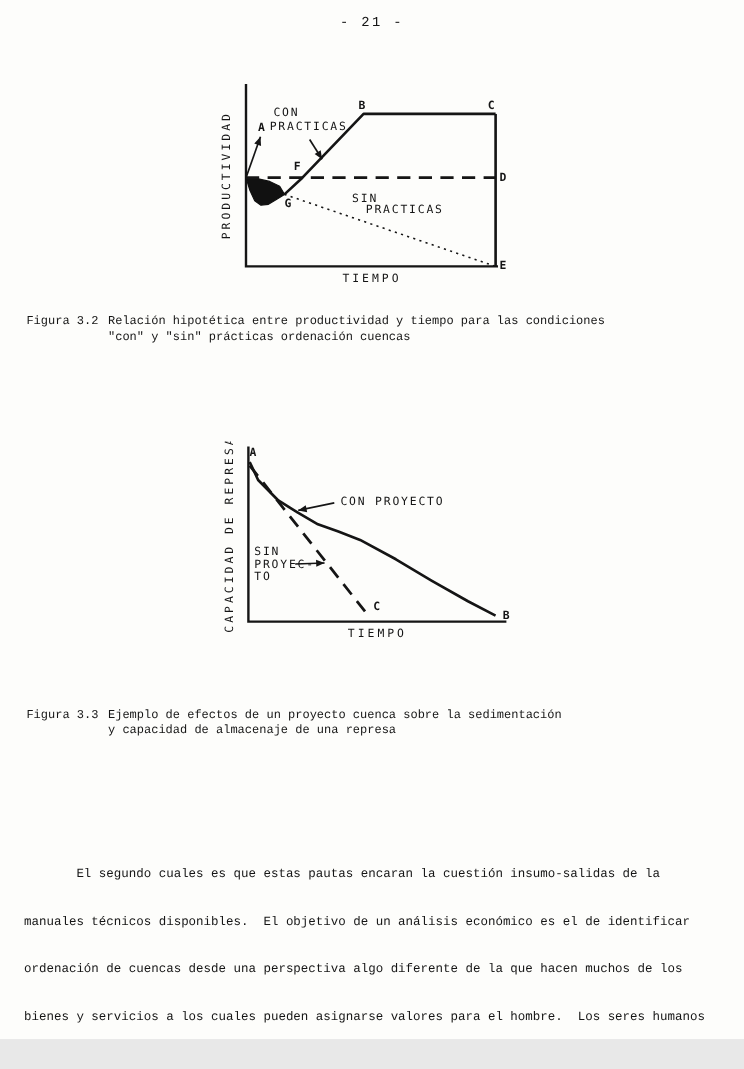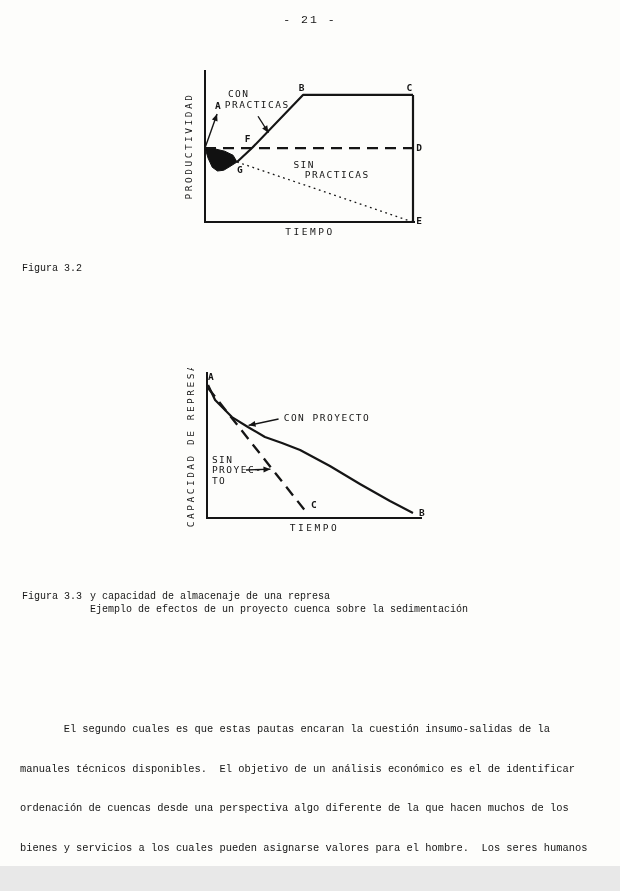--- a/index.html
+++ b/index.html
@@ -56,20 +56,24 @@
       <text x="62.88" y="31.75" text-anchor="start" class="ann">CON</text>
       <text x="59.760000000000005" y="43" text-anchor="start" class="ann">PRACTICAS</text>
       <text x="128.4" y="103" text-anchor="start" class="ann">SIN</text>
       <text x="139.84" y="112.75" text-anchor="start" class="ann">PRACTICAS</text>
       <text x="145" y="170" text-anchor="middle" class="ax">TIEMPO</text>
       <text x="27" y="81" text-anchor="middle" transform="rotate(-90 27 81)" class="ax">PRODUCTIVIDAD</text>
     </svg>
 
   <div class="caption" style="top:262px">
     <span class="captag">Figura 3.2</span>
+    <span class="capbody">
+      <span>Relación hipotética entre productividad y tiempo para las condiciones</span>
+      <span>"con" y "sin" prácticas ordenación cuencas</span>
+    </span>
   </div>
 
   <svg id="fig-3-3" class="fig" style="left:165px;top:368px" width="270" height="175" viewBox="0 0 270 175">
       <path d="M 42 4 L 42 150 L 257 150" fill="none" stroke="#151515" stroke-width="2"></path>
       <polyline points="43.065,17 50.094,31.980000000000018 66.92099999999999,49.06000000000002 82.89599999999999,59 99.93599999999999,68.94000000000001 116.976,74.96000000000001 135.08100000000002,81.96000000000001 164.901,98.06 194.934,115.98 224.967,133.06 247.971,144.96" fill="none" stroke="#151515" stroke-width="2.2" stroke-linejoin="round"></polyline>
       <polyline points="43.065,19.939999999999998 141.897,144.96" fill="none" stroke="#151515" stroke-width="2.3" stroke-dasharray="11,7" stroke-linejoin="round"></polyline>
       <line x1="113.568" y1="51.019999999999996" x2="83.535" y2="57.32000000000001" stroke="#151515" stroke-width="1.4"></line>
       <polygon points="83.535,57.32000000000001 91.00179506913436,58.81899012523453 89.76998944871077,52.94679676044375" fill="#151515"></polygon>
       <line x1="80.979" y1="101.98" x2="105.47399999999999" y2="101.14000000000001" stroke="#151515" stroke-width="1.4"></line>
       <polygon points="105.47399999999999,101.14000000000001 98.3752946389736,98.38167039726305 98.5809300386895,104.37814553540743" fill="#151515"></polygon>
@@ -80,22 +84,22 @@
       <text x="46.899" y="94.7" text-anchor="start" class="ann">SIN</text>
       <text x="46.899" y="105.2" text-anchor="start" class="ann">PROYEC-</text>
       <text x="46.899" y="115.7" text-anchor="start" class="ann">TO</text>
       <text x="149.5" y="163" text-anchor="middle" class="ax">TIEMPO</text>
       <text x="29" y="77" text-anchor="middle" transform="rotate(-90 29 77)" class="ax">CAPACIDAD DE REPRESA</text>
     </svg>
 
   <div class="caption" style="top:590px">
     <span class="captag">Figura 3.3</span>
     <span class="capbody">
+      <span>Ejemplo de efectos de un proyecto cuenca sobre la sedimentación</span>
       <span>y capacidad de almacenaje de una represa</span>
-      <span>Ejemplo de efectos de un proyecto cuenca sobre la sedimentación</span>
     </span>
   </div>
 
   <div class="bodytext">
     <div>       El segundo cuales es que estas pautas encaran la cuestión insumo-salidas de la</div>
     <div>manuales técnicos disponibles.  El objetivo de un análisis económico es el de identificar</div>
     <div>ordenación de cuencas desde una perspectiva algo diferente de la que hacen muchos de los</div>
     <div>bienes y servicios a los cuales pueden asignarse valores para el hombre.  Los seres humanos</div>
     
     

